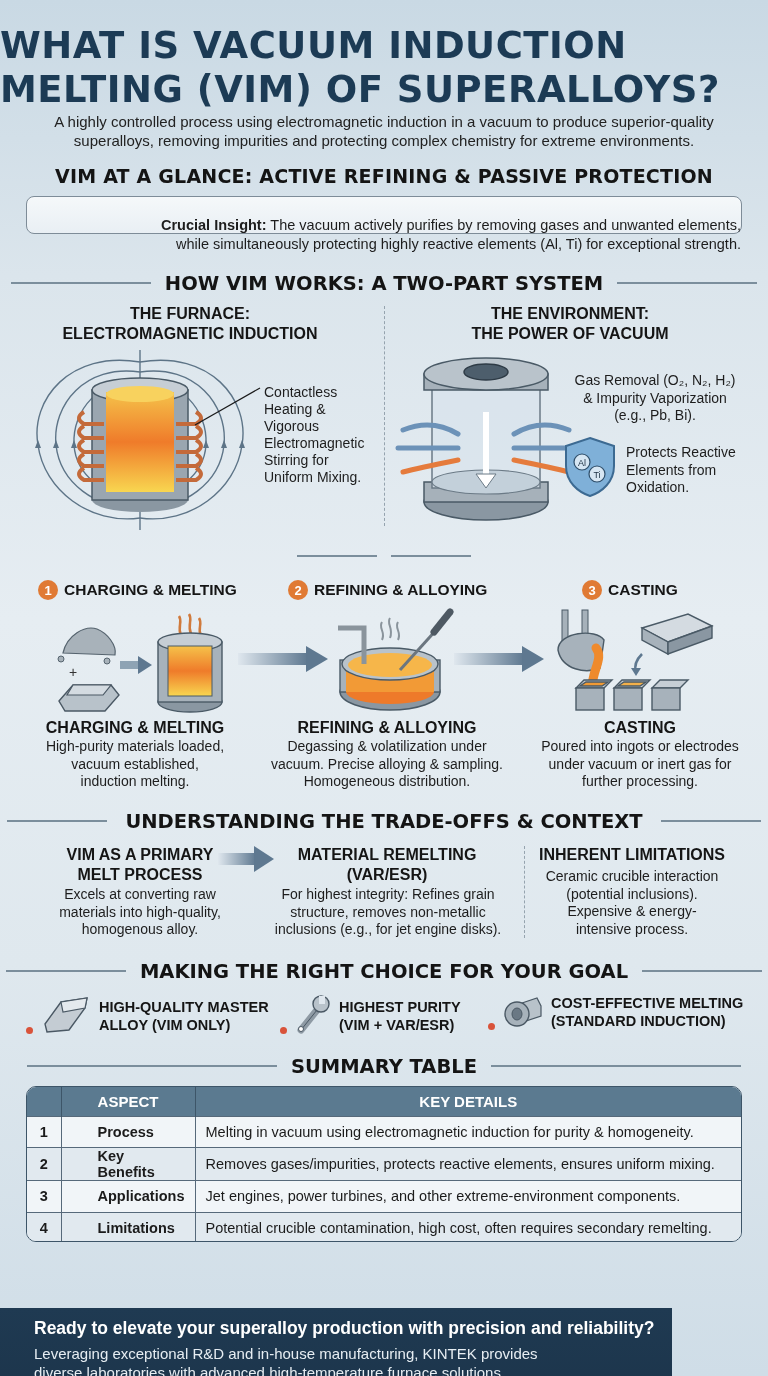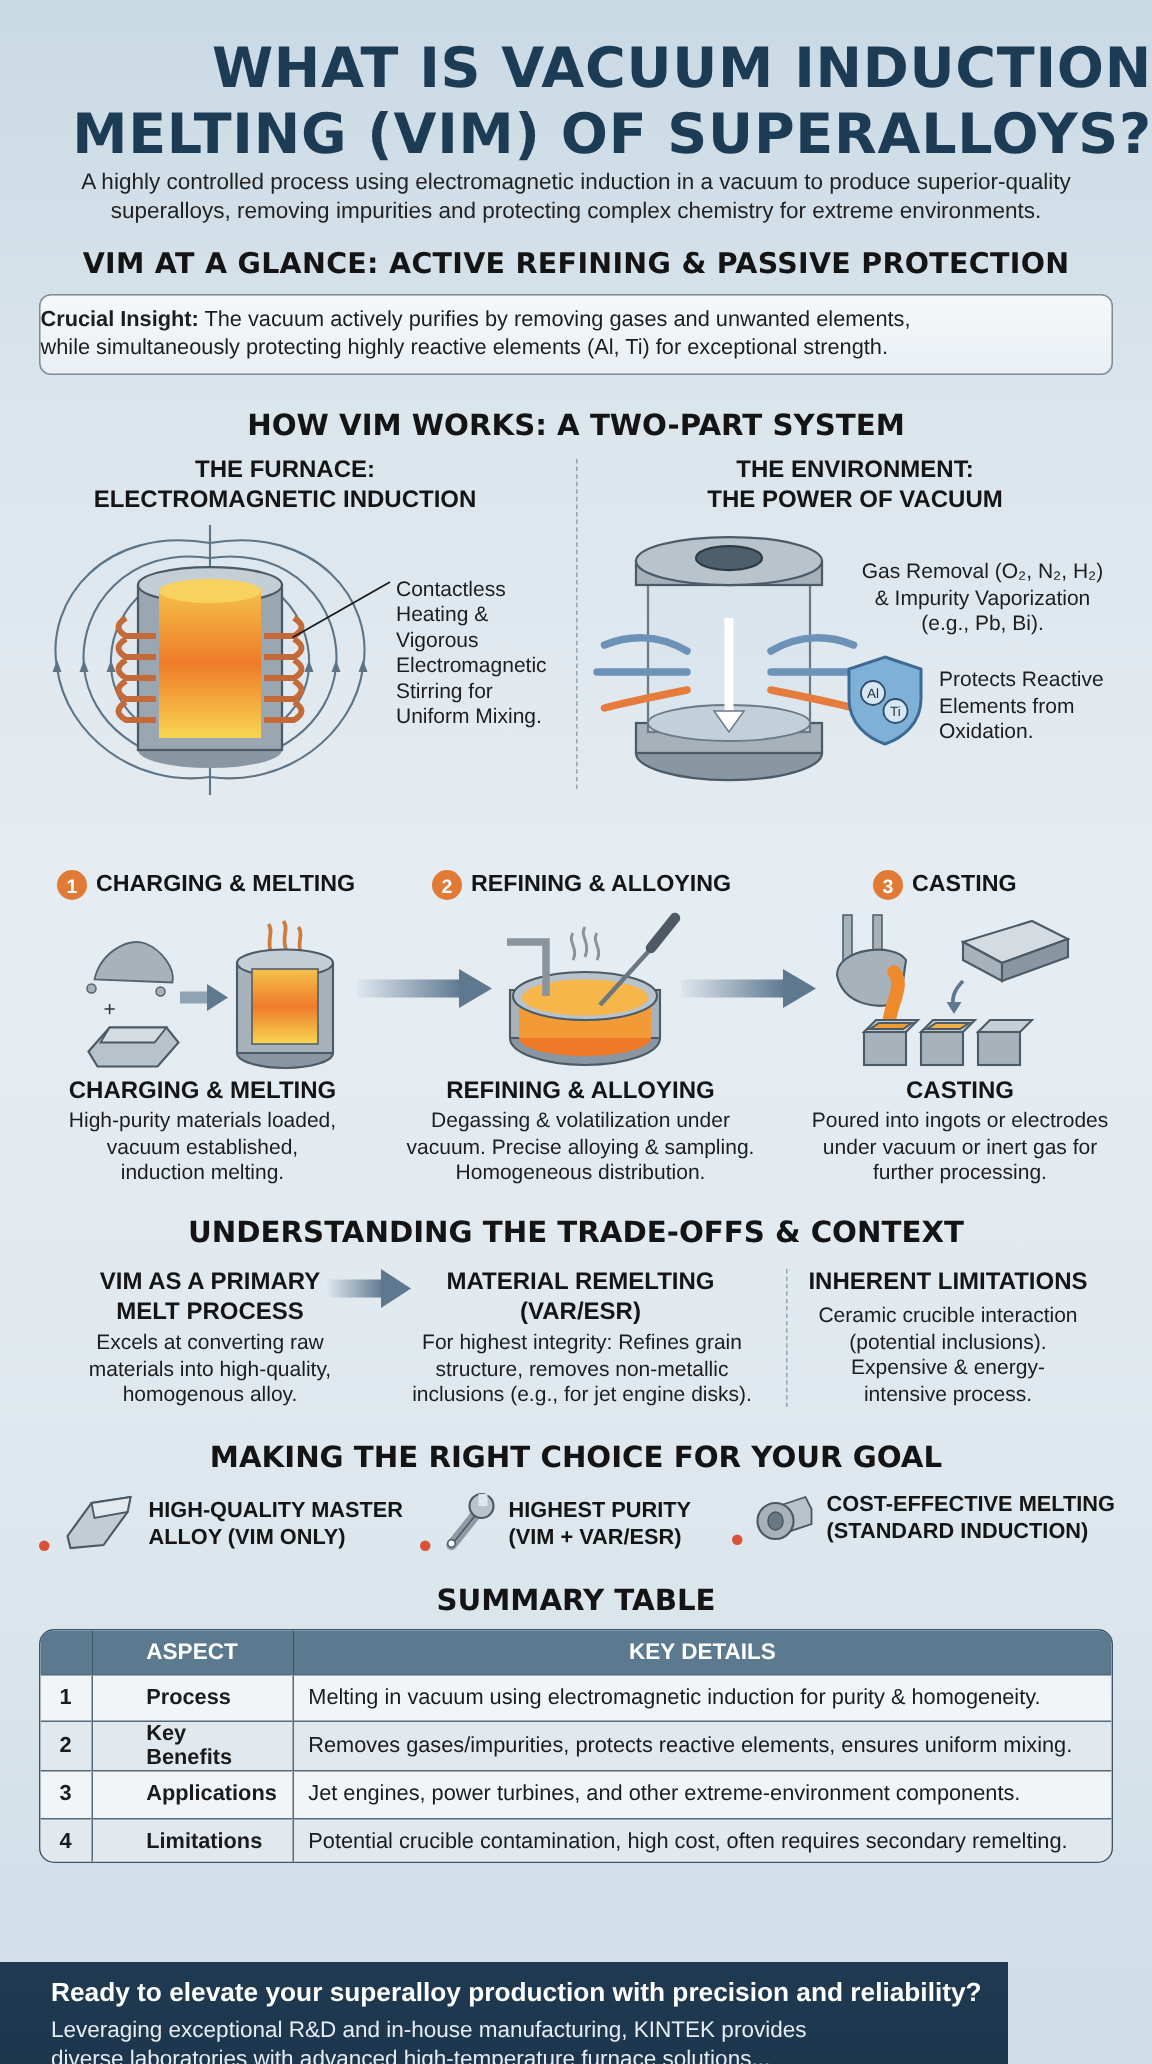--- a/index.html
+++ b/index.html
@@ -6,44 +6,44 @@
   html, body { width: 768px; height: 1376px; overflow: hidden; }
   body {
     font-family: "Liberation Sans", sans-serif;
     color: #1a1a1a;
     background: linear-gradient(180deg, #c9d9e4 0%, #dbe5ec 20%, #e6edf2 45%, #dfe8ee 70%, #cfdde7 100%);
     position: relative;
   }
   .page { position: absolute; left: 0; top: 0; width: 768px; height: 1376px; }
 
   .main-title {
-    position: absolute; left: 0; top: 24px; width: 768px; text-align: right;
+    position: absolute; left: 0; top: 24px; width: 768px; text-align: left;
     font-family: "DejaVu Sans", sans-serif; font-weight: 700; font-size: 37px;
     line-height: 44px; color: #1c3b55; letter-spacing: 0.5px;
   }
   .subtitle {
     position: absolute; left: 20px; top: 112px; width: 728px; text-align: center;
     font-size: 15px; line-height: 19px; color: #222;
   }
   .glance-title {
     position: absolute; left: 0; top: 165px; width: 768px; text-align: center;
     font-family: "DejaVu Sans", sans-serif; font-weight: 700; font-size: 19px;
     color: #141414; letter-spacing: 0.2px;
   }
   .insight-box {
-    position: absolute; left: 26px; top: 196px; width: 716px; height: 54px;
+    position: absolute; left: 26px; top: 196px; width: 716px; height: 38px;
     border: 1.5px solid #7e8c98; border-radius: 8px;
     background: linear-gradient(180deg, #f5f8fa 0%, #e9eff4 100%);
-    text-align: left; font-size: 14.5px; line-height: 19px; padding-top: 7px; color: #1d1d1d;
+    text-align: right; font-size: 14.5px; line-height: 19px; padding-top: 19px; color: #1d1d1d;
   }
   .insight-box b { font-weight: 700; }
 
   .section-head {
     position: absolute; left: 0; width: 768px; height: 26px;
-    display: flex; align-items: center; justify-content: center; gap: 14px; flex-direction: column;
+    display: flex; align-items: center; justify-content: center; gap: 14px;
   }
   .section-head .rule { flex: 1; height: 2px; background: #7b8e9c; max-width: 140px; }
   .section-head .txt {
     font-family: "DejaVu Sans", sans-serif; font-weight: 700; font-size: 19.5px; color: #141414; white-space: nowrap;
   }
 
   .col-head {
     position: absolute; text-align: center; font-weight: 700; font-size: 16px; line-height: 20px; color: #151515;
   }
   .body-txt { position: absolute; font-size: 14px; line-height: 17.5px; color: #1d1d1d; }

